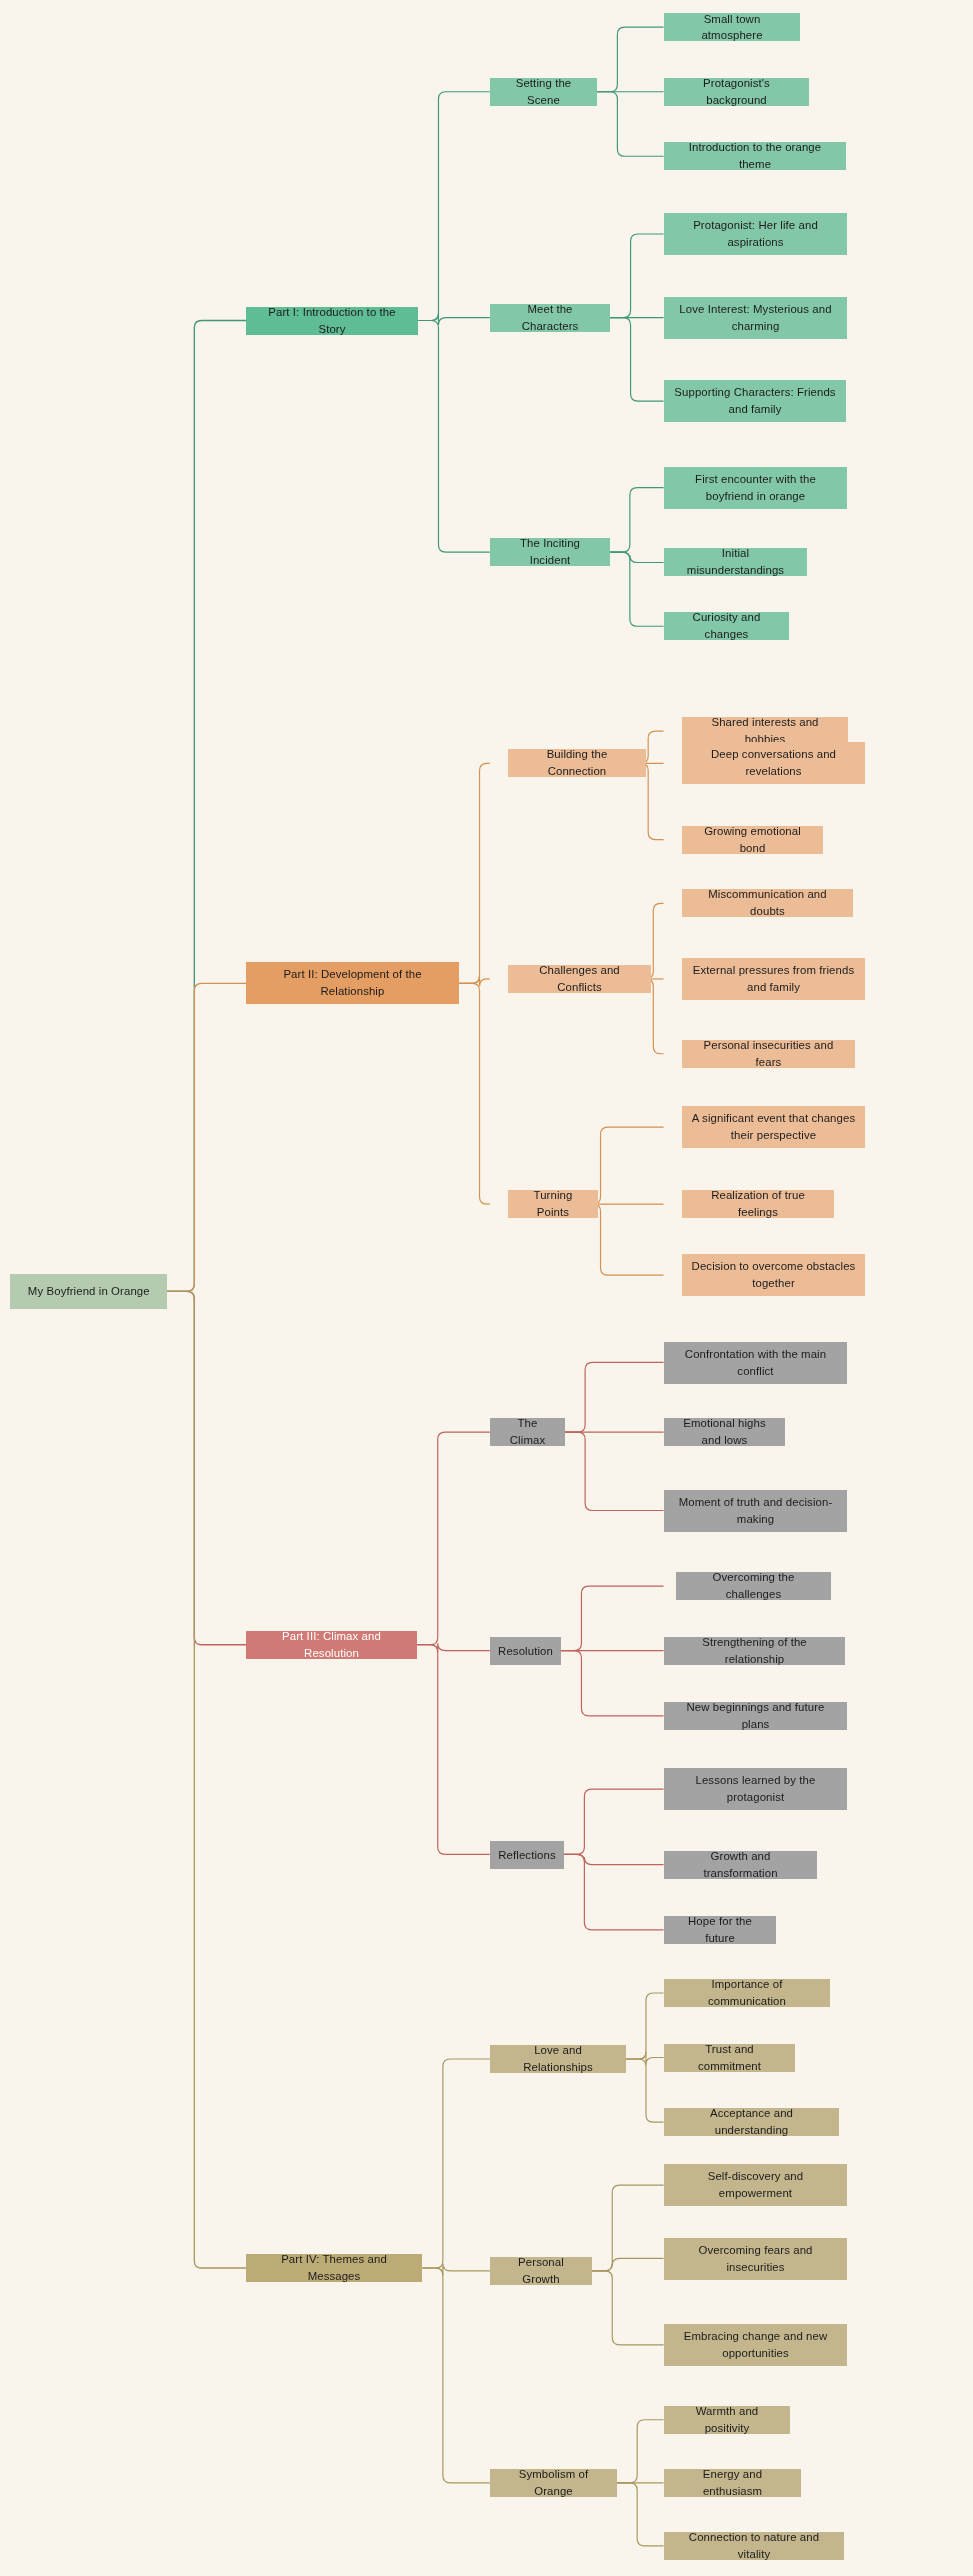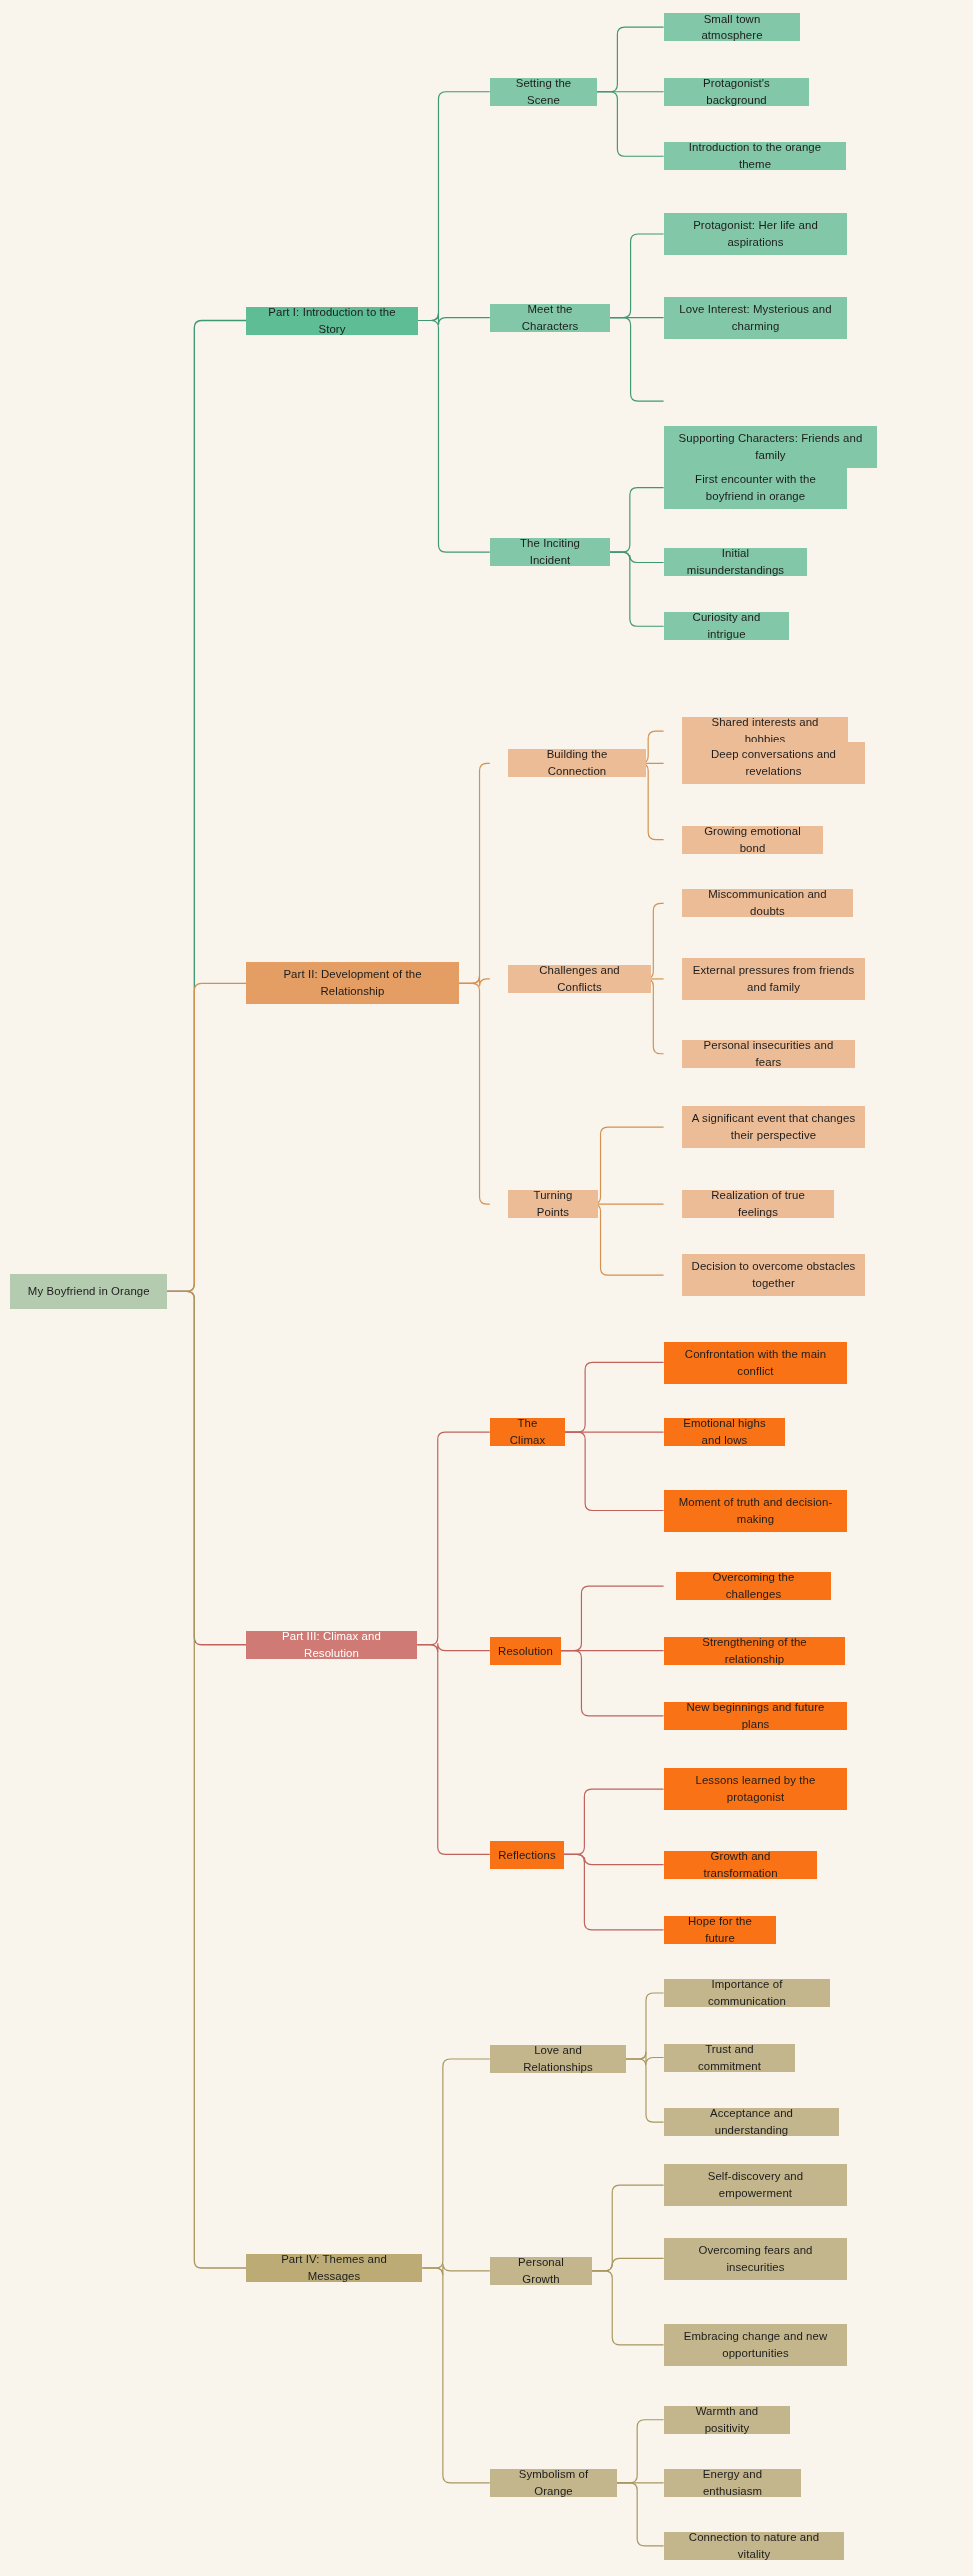--- a/index.html
+++ b/index.html
@@ -23,21 +23,21 @@
     padding:4.4px 8.8px;
     letter-spacing:0.1px;
   }
   .node.root{background:#b5cbaf;}
   .node.lvl1-green{background:#5fbd96;}
   .node.lvl1-orange{background:#e49d62;}
   .node.lvl1-red{background:#cf7a74;color:#ffffff;}
   .node.lvl1-khaki{background:#bdab76;}
   .node.green{background:#82c7a7;}
   .node.orange{background:#ecbc97;margin-left:18px;}
-  .node.red{background:#f97316;}
+  .node.red{background:#a3a3a3;}
   .node.khaki{background:#c3b58c;}
 </style>
 </head>
 <body>
 
 <div id="mindmap">
   <svg id="edges" viewBox="0 0 1327 3513" width="973" height="2576">
       <path d="M 228 1761 L 255 1761 Q 265 1761 265 1751 L 265 447 Q 265 437 275 437 L 336 437" fill="none" stroke="#3f9874" stroke-width="1.8"></path>
       <path d="M 570 437 L 588 437 Q 598 437 598 427 L 598 135 Q 598 125 608 125 L 668 125" fill="none" stroke="#3f9874" stroke-width="1.6"></path>
       <path d="M 814 125 L 832 125 Q 842 125 842 115 L 842 47 Q 842 37 852 37 L 905 37" fill="none" stroke="#3f9874" stroke-width="1.6"></path>
@@ -93,25 +93,25 @@
     </svg>
 <div class="node root" style="left: 10.3px; top: 1274px; width: 157px; height: 35px;">My Boyfriend in Orange</div>
     <div class="node lvl1-green" style="left: 246px; top: 307px; width: 172px; height: 28px;">Part I: Introduction to the Story</div>
     <div class="node green" style="left: 490px; top: 78px; width: 107px; height: 28px;">Setting the Scene</div>
     <div class="node green" style="left: 664px; top: 13.2px; width: 136px; height: 28px;">Small town atmosphere</div>
     <div class="node green" style="left: 664px; top: 78px; width: 145px; height: 28px;">Protagonist's background</div>
     <div class="node green" style="left: 664px; top: 142px; width: 182px; height: 28px;">Introduction to the orange theme</div>
     <div class="node green" style="left: 490px; top: 304px; width: 120px; height: 28px;">Meet the Characters</div>
     <div class="node green" style="left: 664px; top: 213px; width: 183px; height: 42px;">Protagonist: Her life and aspirations</div>
     <div class="node green" style="left: 664px; top: 297px; width: 183px; height: 42px;">Love Interest: Mysterious and charming</div>
-    <div class="node green" style="left: 664px; top: 380px; width: 213px; height: 42px; margin-top: 46px;">Supporting Characters: Friends and family</div>
+    <div class="node green" style="left: 664px; top: 380px; width: 182px; height: 42px;">Supporting Characters: Friends and family</div>
     <div class="node green" style="left: 490px; top: 538px; width: 120px; height: 28px;">The Inciting Incident</div>
     <div class="node green" style="left: 664px; top: 467px; width: 183px; height: 42px;">First encounter with the boyfriend in orange</div>
     <div class="node green" style="left: 664px; top: 548px; width: 143px; height: 28px;">Initial misunderstandings</div>
-    <div class="node green" style="left: 664px; top: 612px; width: 125px; height: 28px;">Curiosity and intrigue</div>
+    <div class="node green" style="left: 664px; top: 612px; width: 125px; height: 28px;">Curiosity and changes</div>
     <div class="node lvl1-orange" style="left: 246px; top: 962px; width: 213px; height: 42px;">Part II: Development of the Relationship</div>
     <div class="node orange" style="left: 490px; top: 749px; width: 138px; height: 28px;">Building the Connection</div>
     <div class="node orange" style="left: 664px; top: 717px; width: 166px; height: 28px;">Shared interests and hobbies</div>
     <div class="node orange" style="left: 664px; top: 742px; width: 183px; height: 42px;">Deep conversations and revelations</div>
     <div class="node orange" style="left: 664px; top: 826px; width: 141px; height: 28px;">Growing emotional bond</div>
     <div class="node orange" style="left: 490px; top: 965px; width: 143px; height: 28px;">Challenges and Conflicts</div>
     <div class="node orange" style="left: 664px; top: 889px; width: 171px; height: 28px;">Miscommunication and doubts</div>
     <div class="node orange" style="left: 664px; top: 958px; width: 183px; height: 42px;">External pressures from friends and family</div>
     <div class="node orange" style="left: 664px; top: 1040px; width: 173px; height: 28px;">Personal insecurities and fears</div>
     <div class="node orange" style="left: 490px; top: 1190px; width: 90px; height: 28px;">Turning Points</div>

